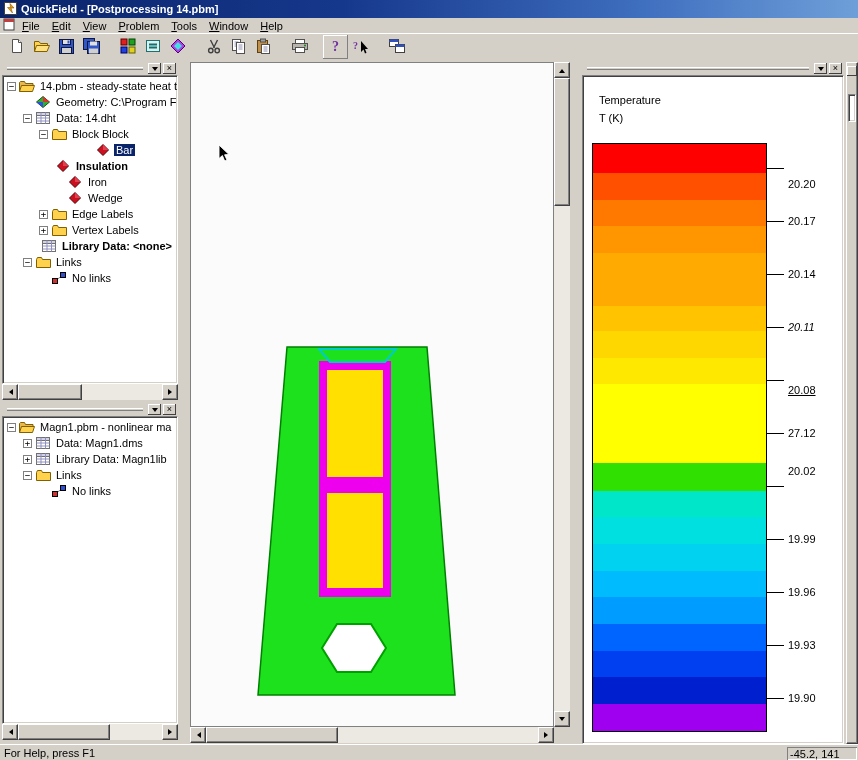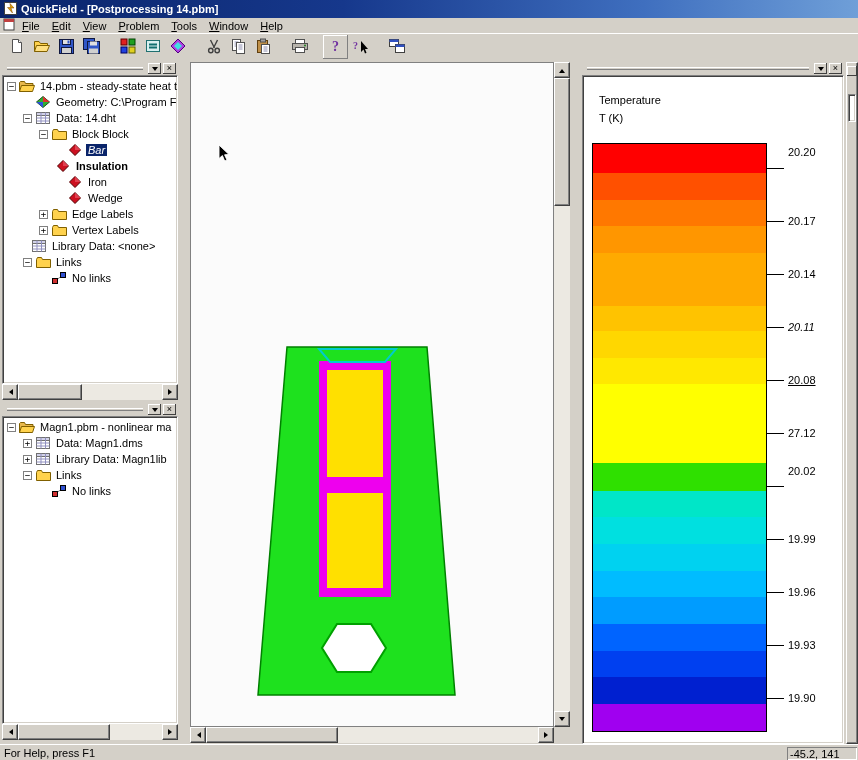--- a/index.html
+++ b/index.html
@@ -263,21 +263,21 @@
           </div>
           <div class="trow" style="padding-left: 36px;">
             <span class="exp">−</span>
             <span class="nicon">
               <svg width="15" height="13">
                 <path d="M.5 11.5v-8l1-2h4l1 2h8v8z" fill="#ffd24d" stroke="#806000"></path>
               </svg>
             </span>
             <span class="tlabel">Block Block</span>
           </div>
-          <div class="trow" style="padding-left: 52px; font-style: italic;">
+          <div class="trow" style="padding-left: 80px;">
             <span class="exp none"></span>
             <span class="nicon">
               <svg width="12" height="12">
                 <polygon points="6,0.5 11.5,6 6,11.5 0.5,6" fill="#cc1020" stroke="#500000"></polygon>
                 <polygon points="6,0.5 11.5,6 6,6" fill="#e04050"></polygon>
               </svg>
             </span>
             <span class="tlabel sel">Bar</span>
           </div>
           <div class="trow" style="padding-left: 40px; font-weight: bold;">
@@ -321,21 +321,21 @@
           </div>
           <div class="trow" style="padding-left: 36px;">
             <span class="exp">+</span>
             <span class="nicon">
               <svg width="15" height="13">
                 <path d="M.5 11.5v-8l1-2h4l1 2h8v8z" fill="#ffd24d" stroke="#806000"></path>
               </svg>
             </span>
             <span class="tlabel">Vertex Labels</span>
           </div>
-          <div class="trow" style="padding-left: 16px;">
+          <div class="trow" style="padding-left: 26px; font-weight: bold;">
             <span class="exp none"></span>
             <span class="nicon">
               <svg width="14" height="12">
                 <rect x="0.5" y="0.5" width="13" height="11" fill="#fff" stroke="#707070"></rect>
                 <rect x="0.5" y="0.5" width="13" height="3" fill="#d0d0e8" stroke="#707070"></rect>
                 <path d="M5 .5v11M9.5 .5v11M.5 6h13M.5 9h13" stroke="#9090c0" fill="none"></path>
               </svg>
             </span>
             <span class="tlabel">Library Data: &lt;none&gt;</span>
           </div>
@@ -519,29 +519,29 @@
           <div class="band" style="height: 27px; background: rgb(0, 210, 240);"></div>
           <div class="band" style="height: 26px; background: rgb(0, 188, 255);"></div>
           <div class="band" style="height: 27px; background: rgb(0, 156, 255);"></div>
           <div class="band" style="height: 27px; background: rgb(0, 100, 255);"></div>
           <div class="band" style="height: 26px; background: rgb(0, 64, 240);"></div>
           <div class="band" style="height: 27px; background: rgb(0, 32, 208);"></div>
           <div class="band" style="height: 27px; background: rgb(160, 0, 240);"></div>
         </div>
       <div id="legend-ticks">
           <div class="tick-line" style="top: 25px;"></div>
-          <div class="tick-label" style="top: 3px;">20.20</div>
+          <div class="tick-label" style="top: 35px;">20.20</div>
           <div class="tick-line" style="top: 78px;"></div>
           <div class="tick-label" style="top: 72px;">20.17</div>
           <div class="tick-line" style="top: 131px;"></div>
           <div class="tick-label" style="top: 125px;">20.14</div>
           <div class="tick-line" style="top: 184px;"></div>
           <div class="tick-label" style="top: 178px; font-style: italic;">20.11</div>
           <div class="tick-line" style="top: 237px;"></div>
-          <div class="tick-label" style="top: 231px; text-decoration: underline;">20.08</div>
+          <div class="tick-label" style="top: 241px; text-decoration: underline;">20.08</div>
           <div class="tick-line" style="top: 290px;"></div>
           <div class="tick-label" style="top: 284px;">27.12</div>
           <div class="tick-line" style="top: 343px;"></div>
           <div class="tick-label" style="top: 322px;">20.02</div>
           <div class="tick-line" style="top: 396px;"></div>
           <div class="tick-label" style="top: 390px;">19.99</div>
           <div class="tick-line" style="top: 449px;"></div>
           <div class="tick-label" style="top: 443px;">19.96</div>
           <div class="tick-line" style="top: 502px;"></div>
           <div class="tick-label" style="top: 496px;">19.93</div>

